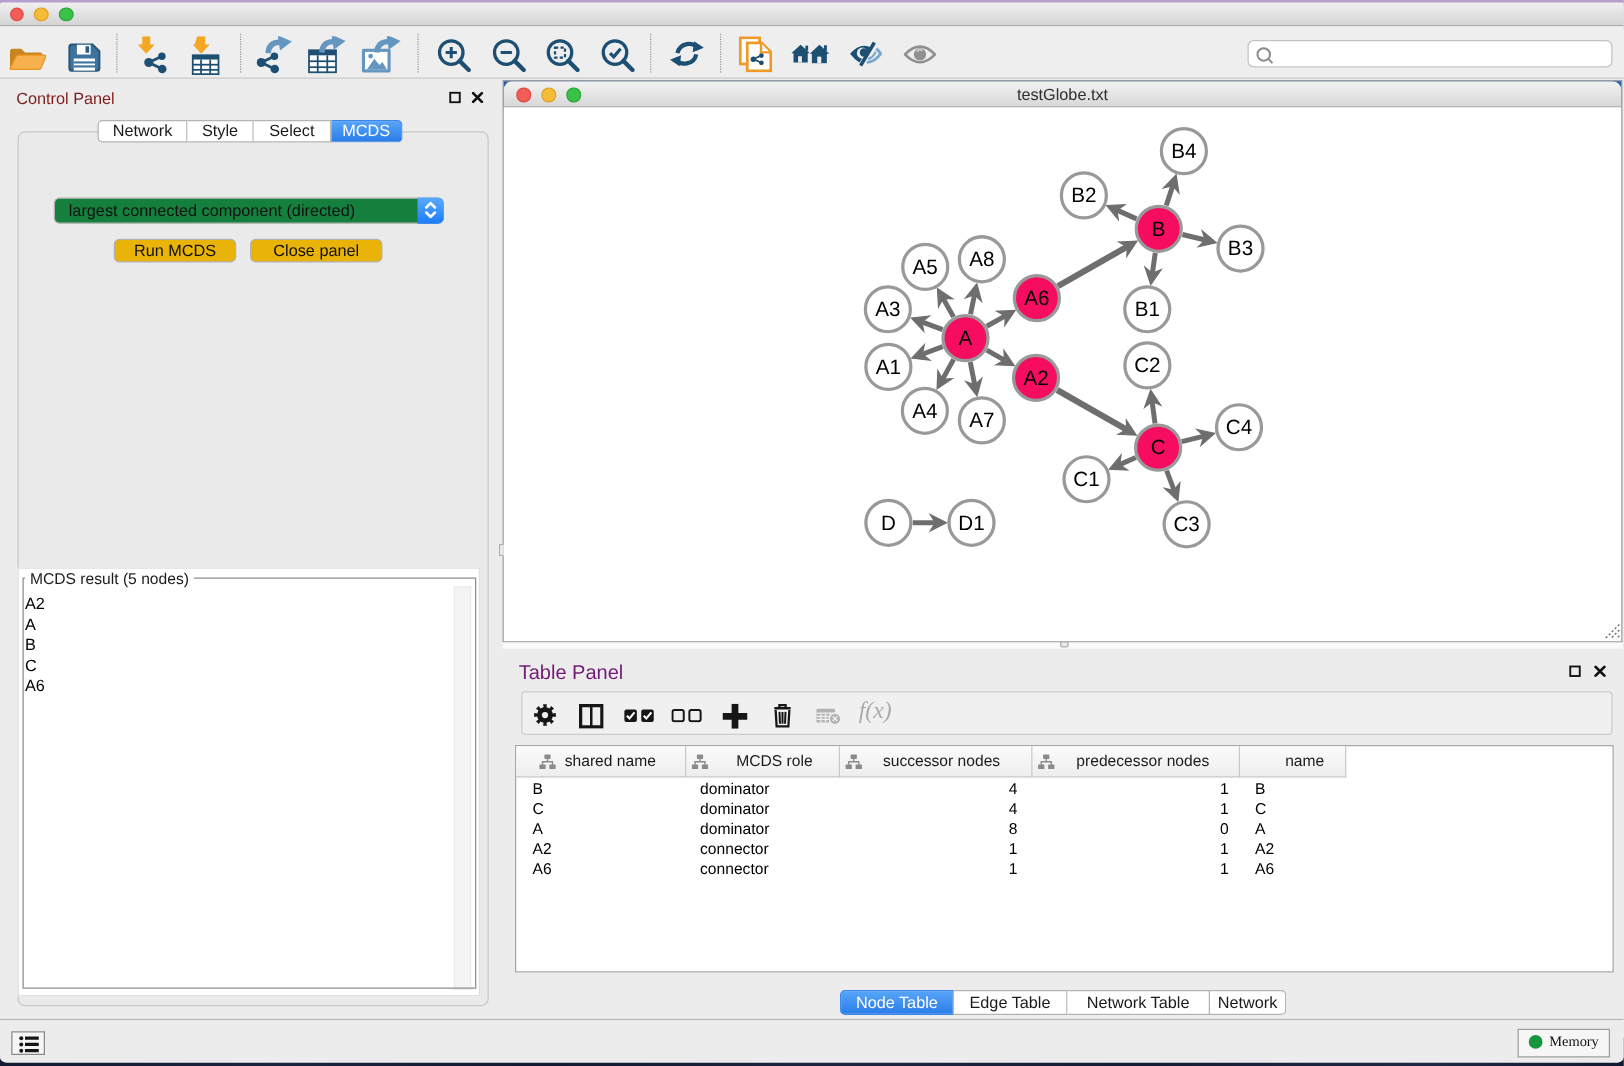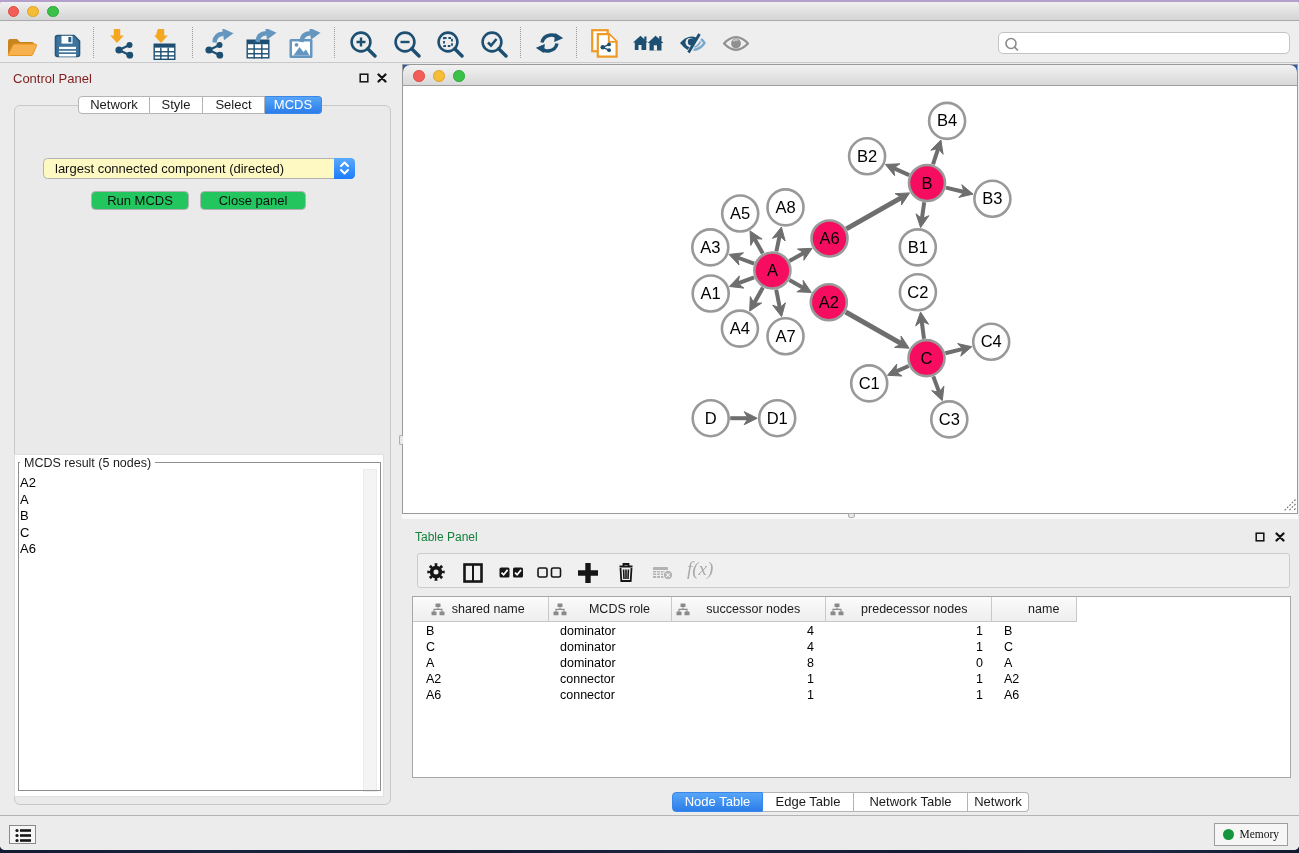--- a/index.html
+++ b/index.html
@@ -28,39 +28,39 @@
   #cp-title { left:13px; top:71px; font-size:13px; color:#7f1d1d; }
   #cp-body { left:14px; top:105px; width:377px; height:700px; background:#eaeaea; border:1px solid #c8c8c8; border-radius:6px; }
   .tabrow { position:absolute; display:flex; }
   .tab { height:18px; background:#ffffff; border:1px solid #b4b4b4; border-left:none; font-size:13px; color:#1a1a1a; text-align:center; line-height:16px; }
   .tab.first { border-left:1px solid #b4b4b4; border-radius:4px 0 0 4px; }
   .tab.last { border-radius:0 4px 4px 0; }
   .tab.sel { background:linear-gradient(#57a5f8,#2b7de9); border-color:#3a86e9; color:#ffffff; }
   #cp-tabs { left:78px; top:96px; }
   #cp-tabs .t1{width:72px;} #cp-tabs .t2{width:53px;} #cp-tabs .t3{width:62px;} #cp-tabs .t4{width:57px;}
   #opt-label { left:0; top:136px; width:400px; text-align:center; font-size:13px; color:#1f1f1f; }
-  #dropdown { left:43px; top:158px; width:312px; height:21px; background:#fef9c3; border:1px solid #b2b2b2; border-radius:4.5px; font-size:13px; color:#111; line-height:19px; padding-left:11px; }
+  #dropdown { left:43px; top:158px; width:312px; height:21px; background:#15803d; border:1px solid #b2b2b2; border-radius:4.5px; font-size:13px; color:#111; line-height:19px; padding-left:11px; }
   #dd-step { position:absolute; right:-1px; top:-1px; width:21px; height:21px; border-radius:0 4.5px 4.5px 0; background:linear-gradient(#59aafe,#1c7cfc); }
-  .btn { position:absolute; height:19px; background:#22c55e; border:1px solid #b2b2b2; border-radius:4.5px; font-size:13px; color:#111; text-align:center; line-height:17px; }
+  .btn { position:absolute; height:19px; background:#eab308; border:1px solid #b2b2b2; border-radius:4.5px; font-size:13px; color:#111; text-align:center; line-height:17px; }
   #btn-run { left:91px; top:191px; width:98px; }
   #btn-close { left:200px; top:191px; width:106px; }
   #groupbox { left:18px; top:462px; width:363px; height:329px; border:1px solid #8f8f8f; }
   #gb-title { left:20px; top:455.5px; font-size:12.5px; color:#1c1c1c; background:#ffffff; padding:0 4px; }
   #gb-list { left:14px; top:453.5px; width:370px; height:343px; background:#ffffff; border:1px solid #e0e0e0; font-size:13px; color:#000; }
   #gb-list .item { position:absolute; left:5px; }
   #gb-scroll { position:absolute; left:348px; top:14px; width:14px; height:323px; background:#f4f4f4; border:1px solid #ececec; }
   
   #netwin { left:402px; top:64px; width:896px; height:449.5px; border:1px solid #9a9a9a; background:#ffffff; }
   #net-titlebar { position:absolute; left:0; top:0; width:100%; height:21px; background:linear-gradient(#f2f2f2,#d8d8d8); border-bottom:1px solid #a0a0a0; border-radius:7px 7px 0 0; }
   #net-titlebar .r { left:10px; background:#f25e57; border:0.5px solid #dd4b44;}
   #net-titlebar .y { left:30px; background:#f5bd36; border:0.5px solid #dfa32b;}
   #net-titlebar .g { left:50px; background:#3ac148; border:0.5px solid #2aa838;}
   #net-titlebar .ttl { position:absolute; left:0; right:0; top:3px; text-align:center; font-size:13px; color:#2f2f2f; }
   
-  #tp-title { left:415px; top:530px; font-size:12px; color:#15803d; }
+  #tp-title { left:415px; top:530px; font-size:16px; color:#701a75; }
   #tp-toolbar { left:417px; top:553px; width:873px; height:35px; background:#f0f0f0; border:1px solid #cccccc; border-radius:3px; }
   #tp-table { left:412px; top:596px; width:879px; height:182px; background:#ffffff; border:1px solid #a7a7a7; }
   #tp-header { position:absolute; left:0; top:0; height:25px; width:664px; display:flex; background:linear-gradient(#fbfbfb,#eeeeee); border-bottom:1px solid #c6c6c6; }
   #tp-header .hc { position:relative; height:25px; border-right:1px solid #c9c9c9; font-size:12.5px; color:#1c1c1c; text-align:center; line-height:24px;padding-left:20px; }
   .trow { position:absolute; font-size:12.5px; color:#000; height:16px; }
   #tp-tabs { left:672px; top:792px; }
   #tp-tabs .t1{width:91px;} #tp-tabs .t2{width:91px;} #tp-tabs .t3{width:114px;} #tp-tabs .t4{width:61px;}
   #tp-tabs .tab { height:20px; line-height:18px; }
   
   #statusbar { left:0; top:815px; width:1299px; height:35px; background:#ececec; border-top:1px solid #b4b4b4; border-radius:0 0 5px 5px;font-family:Liberation Serif, serif; }
@@ -258,20 +258,21 @@
     <div id="gb-scroll"></div>
   </div>
   <div class="abs" id="groupbox"></div>
   <div class="abs" id="gb-title">MCDS result (5 nodes)</div>
   <div class="abs" id="netwin">
     <div id="net-bluebg" style="position:absolute;left:0;top:0;width:100%;height:20px;background:#2a5ca8"></div>
 <div id="net-titlebar">
       <div class="light r" style="top:5px"></div>
         <div class="light y" style="top:5px"></div>
         <div class="light g" style="top:5px"></div>
+      <div class="ttl">testGlobe.txt</div>
     </div>
 
 <svg style="position:absolute;right:1px;bottom:1px" width="13" height="13" viewBox="0 0 13 13">
         <g stroke="#6f6f6f" stroke-width="1.1" stroke-dasharray="1.8,1.6">
           <path d="M12.5 0.5 L1 12 M12.5 5 L5.5 12 M12.5 9.5 L10 12"></path>
         </g>
       </svg>
     <svg width="894" height="427" viewBox="403 86 894 427" style="position:absolute;left:0;top:22px" font-family="Liberation Sans, sans-serif">
 <g stroke="#6e6e6e" fill="#6e6e6e">
 <line x1="754.1" y1="276.3" x2="737.9" y2="282.4" stroke-width="4"></line>

